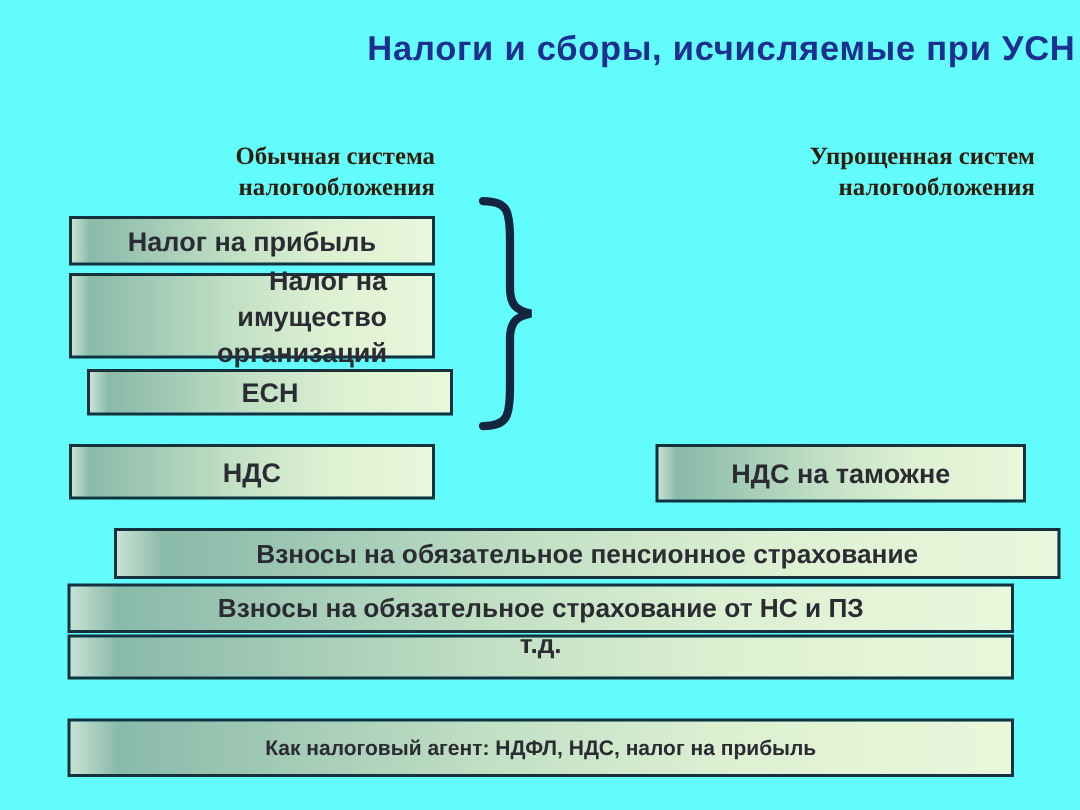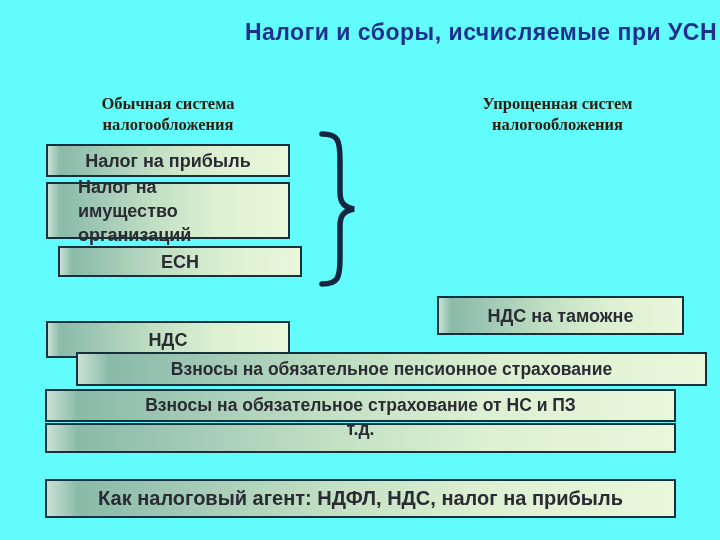--- a/index.html
+++ b/index.html
@@ -10,32 +10,32 @@
   }
   .title{
     position:absolute; left:87px; top:19px; width:630px;
     text-align:right; font-size:23px; font-weight:bold;
     color:#1D2F8F; letter-spacing:.5px;
   }
   .col-header{
     position:absolute; top:93px;
     font-family:"Liberation Serif", serif;
     font-size:16.5px; font-weight:bold; color:#2F1C0C;
-    text-align:center; line-height:21px;
+    text-align:right; line-height:21px;
   }
   .col-header.left{left:46px; width:244px;}
   .col-header.right{left:425px; width:265px;}
   .tbox{
     position:absolute; box-sizing:border-box;
     border:2px solid #16303C;
     background:linear-gradient(to right,
       #C9E2D4 0%, #8ABAA9 5%, #96C2B0 14%,
       #C2E0C4 45%, #DDF0D2 70%, #E9F7DB 100%);
     display:flex; align-items:center; justify-content:center;
-    font-weight:bold; color:#2B2B33; text-align:left;
+    font-weight:bold; color:#2B2B33; text-align:right;
     font-size:18px; line-height:24px;
   }
   .lbox{left:46px; width:244px;}
   .rbox{left:437px; width:247px;}
   .row{left:45px; width:631px; font-size:17.5px; line-height:19px;}
   .row-overflow{align-items:flex-start; overflow:visible;}
   .row-overflow .inner{margin-top:-5px;}
   .inner span{display:block;}
   .brace{position:absolute; left:308px; top:126px;}
 </style>
@@ -52,31 +52,31 @@
   </div>
 
   <div class="col-header right">
     <span style="display:block">Упрощенная систем</span>
     <span style="display:block">налогообложения</span>
   </div>
 
   <div class="tbox lbox" style="top:144px;height:33px;">Налог на прибыль</div>
   <div class="tbox lbox" style="top:182px;height:57px;padding:12px 30px;">Налог на имущество организаций</div>
   <div class="tbox lbox" style="top:246px;height:31px;margin-left:12px;">ЕСН</div>
-  <div class="tbox lbox" style="top:296px;height:37px;margin-top:25px;">НДС</div>
+  <div class="tbox lbox" style="top:296px;height:37px;">НДС</div>
 
   <svg class="brace" width="58" height="166" viewBox="0 0 58 166">
     <path d="M14 8 C30 8, 32 14, 32 34 L32 66 C32 77, 36 81, 46 83
              C36 85, 32 89, 32 100 L32 132 C32 152, 30 158, 14 158" fill="none" stroke="#14253F" stroke-width="5.5" stroke-linecap="round"></path>
   </svg>
 
   <div class="tbox rbox" style="top:296px;height:39px;">НДС на таможне</div>
 
   <div class="tbox row" style="top:352px;height:34px;margin-left:31px;">Взносы на обязательное пенсионное страхование</div>
   <div class="tbox row" style="top:389px;height:33px;">Взносы на обязательное страхование от НС и ПЗ</div>
   <div class="tbox row row-overflow" style="top:423px;height:30px;">
     <div class="inner">
       <span>т.д.</span>
     </div>
   </div>
-  <div class="tbox row" style="top:479px;height:39px;font-size:20px;">Как налоговый агент: НДФЛ, НДС, налог на прибыль</div>
+  <div class="tbox row" style="top:479px;height:39px;font-size:14px;">Как налоговый агент: НДФЛ, НДС, налог на прибыль</div>
 
 </div>
 
 </body></html>

